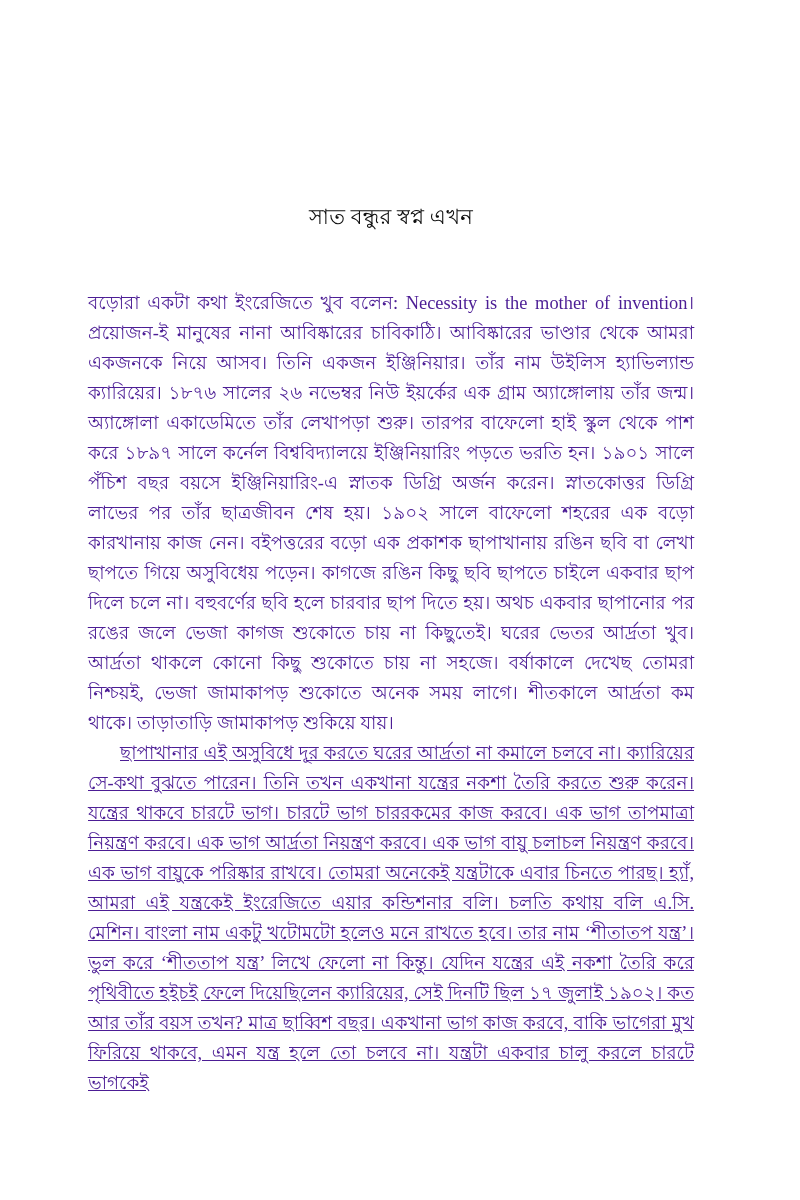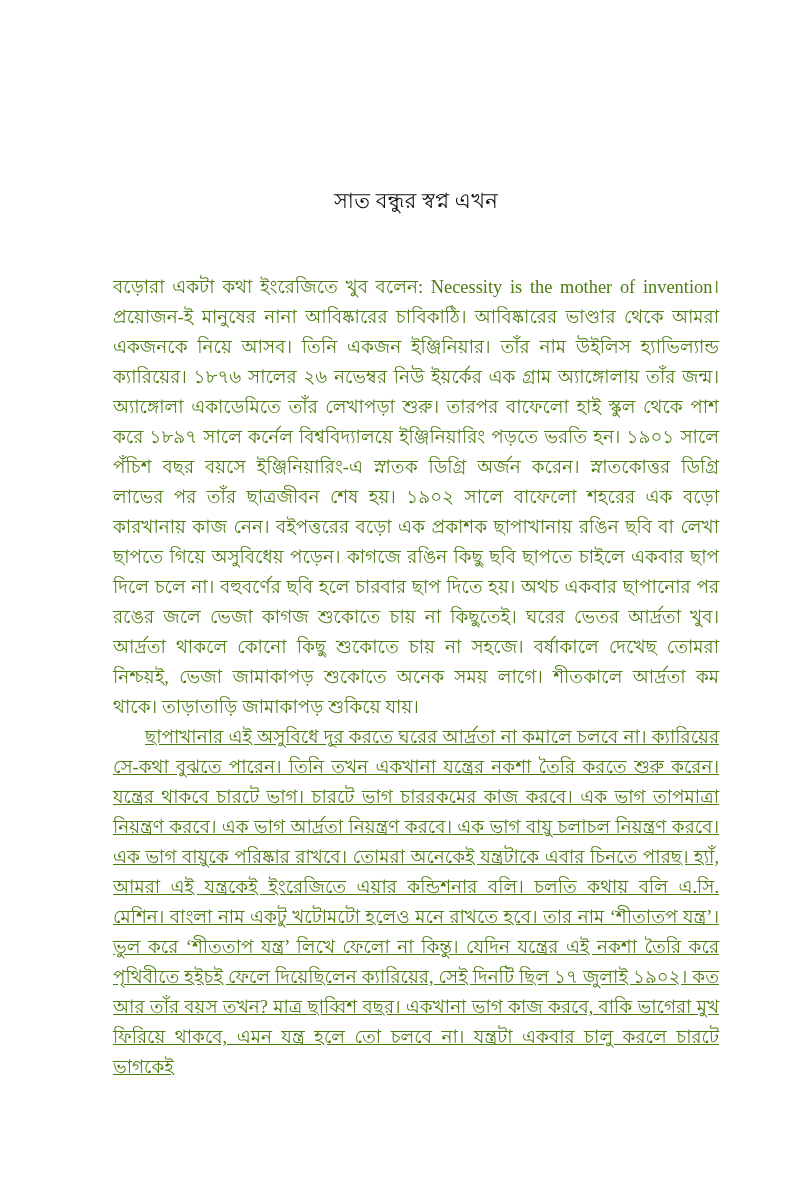--- a/index.html
+++ b/index.html
@@ -21,42 +21,41 @@
     position: relative;
     width: 800px;
     height: 1200px;
     background: #ffffff;
     box-sizing: border-box;
   }
 
   .content-block {
     position: absolute;
     left: 88px;
-    top: 186px;
+    top: 202px;
     width: 606px;
-    margin-left: 25px;
   }
 
   .chapter-title {
     text-align: center;
     font-size: 21px;
     line-height: 30px;
     font-weight: 400;
     letter-spacing: 0.3px;
     margin: 0 0 56px 0;
     color: #0d0d0d;
   }
 
   .body-paragraph {
     font-size: 18.4px;
     line-height: 30px;
     text-align: justify;
     text-justify: inter-word;
     margin: 0;
-    color: #4d7c0f;
+    color: #4c1d95;
     word-spacing: 0.4px;
     hyphens: none;
   }
 
   .body-paragraph + .body-paragraph {
     margin-top: 0;
     text-decoration: underline;
   }
 
   .indent {

